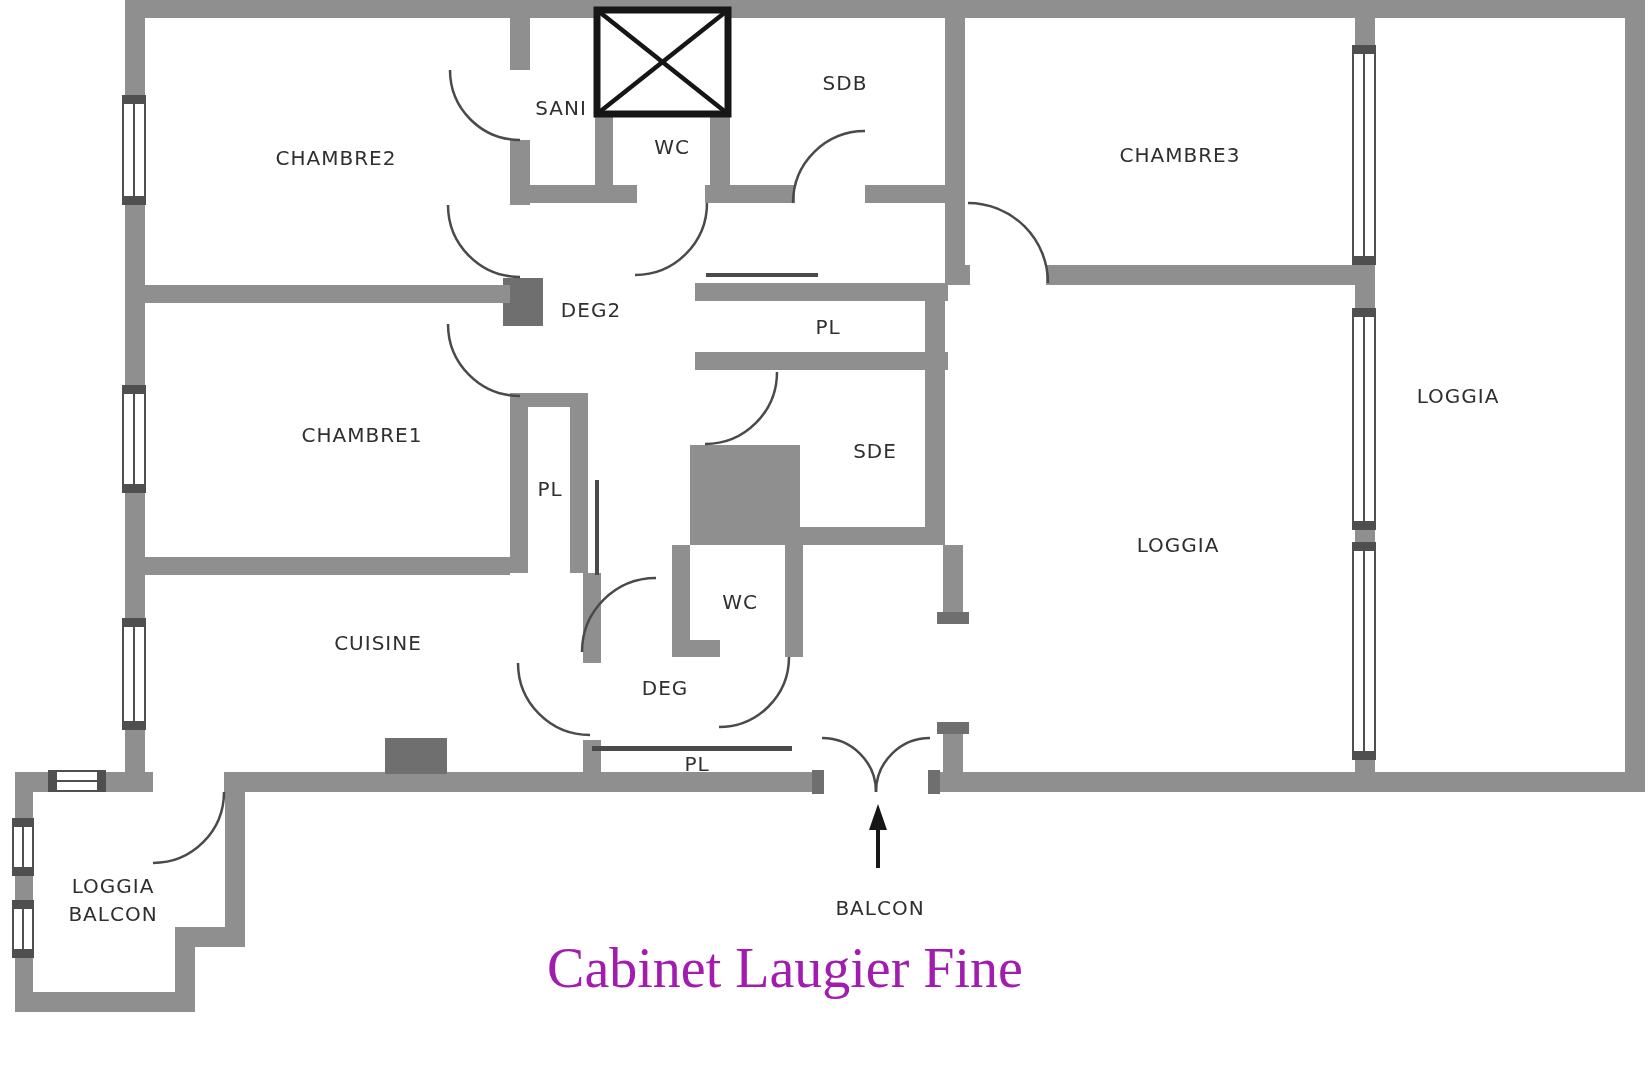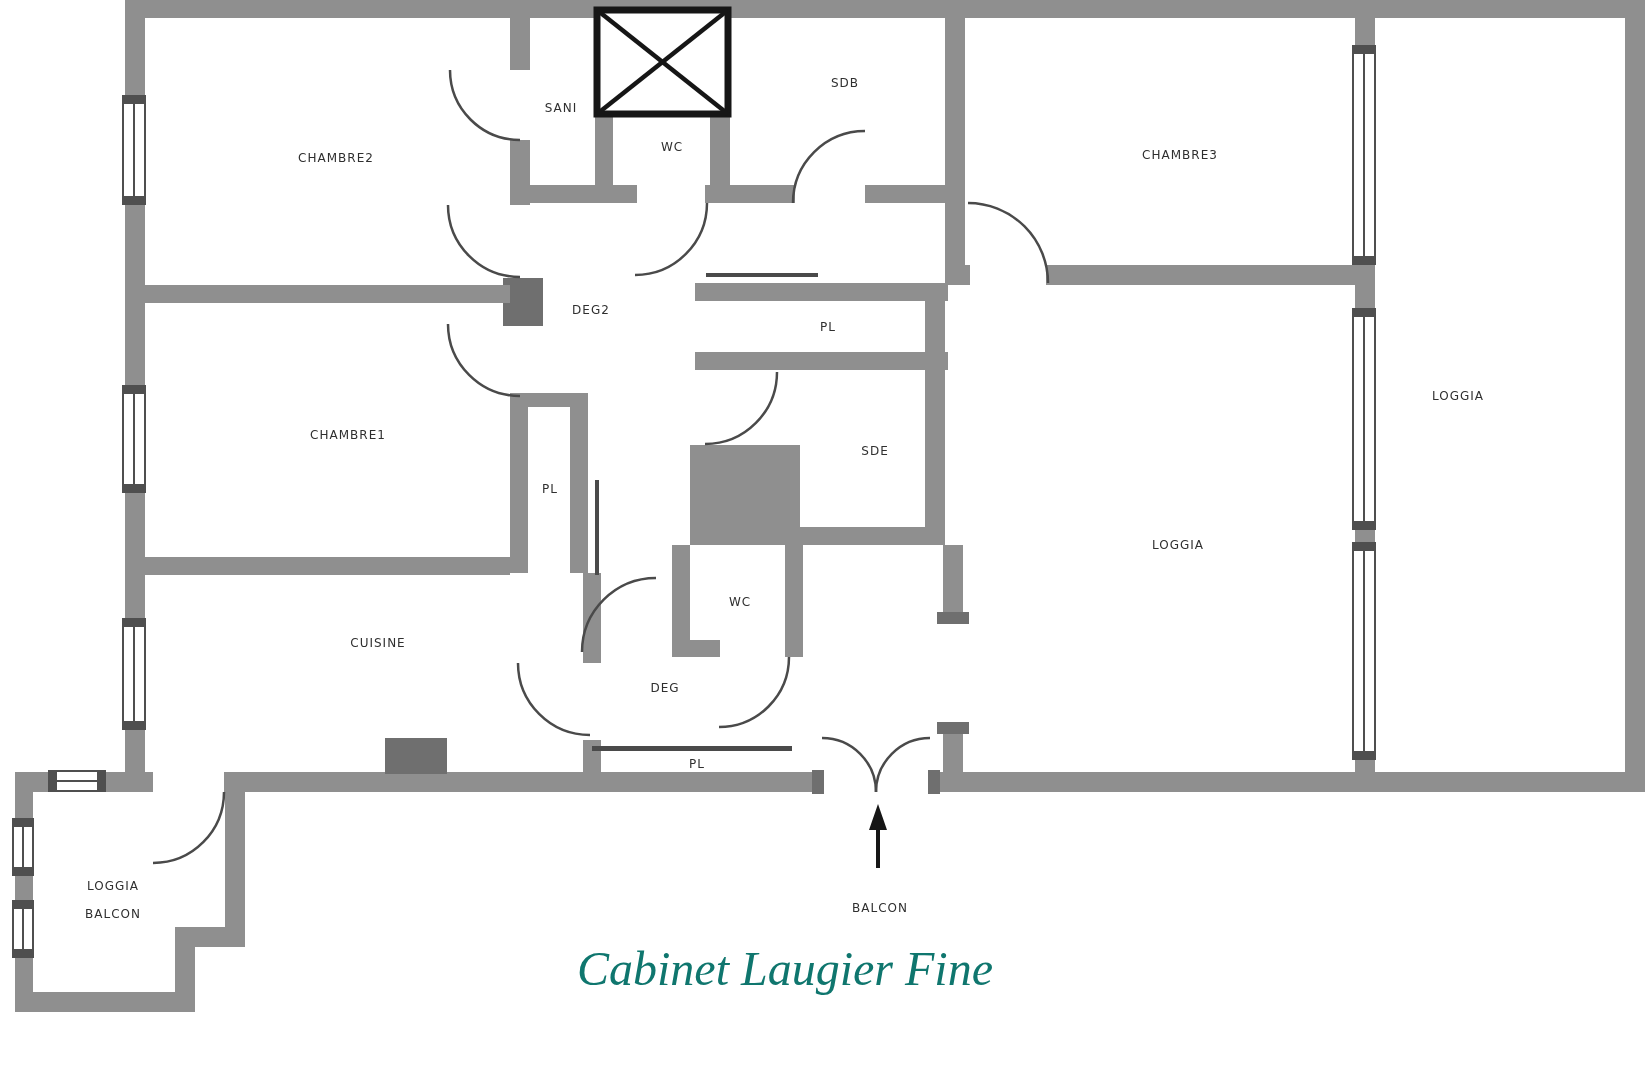--- a/index.html
+++ b/index.html
@@ -2,35 +2,35 @@
 <html><head>
 <meta charset="utf-8">
 <style>
   *{box-sizing:border-box}
   html,body{margin:0;padding:0;background:#fff}
   .plan{position:relative;width:1648px;height:1080px;background:#ffffff;
         font-family:"DejaVu Sans",sans-serif;overflow:hidden}
   .w{position:absolute;background:#8f8f8f}
   .wd{position:absolute;background:#6f6f6f}
   .thin{position:absolute;background:#4a4a4a}
-  .label{position:absolute;transform:translate(-50%,-50%);font-size:12px;
+  .label{position:absolute;transform:translate(-50%,-50%);font-size:20px;
          color:#2f2f2f;letter-spacing:1px;white-space:nowrap}
   .win{position:absolute;background:#fff;border:2px solid #4f4f4f}
   .win .mid{position:absolute;background:#4f4f4f}
   .win.v .mid{left:50%;top:6px;bottom:6px;width:2px;margin-left:-1px}
   .win.h .mid{top:50%;left:6px;right:6px;height:2px;margin-top:-1px}
   .win .cap{position:absolute;background:#4f4f4f}
   .win.v .cap{left:-2px;right:-2px;height:9px}
   .win.v .c1{top:-2px}.win.v .c2{bottom:-2px}
   .win.h .cap{top:-2px;bottom:-2px;width:9px}
   .win.h .c1{left:-2px}.win.h .c2{right:-2px}
   svg.overlay{position:absolute;left:0;top:0;pointer-events:none}
   .watermark{position:absolute;transform:translate(-50%,-50%);
-             font-family:"Liberation Serif",serif;font-style:italic;
-             font-size:48px;color:#0f766e;white-space:nowrap}
+             font-family:"Liberation Serif",serif;
+             font-size:56px;color:#a21caf;white-space:nowrap}
 </style>
 </head>
 <body>
 
 <div class="plan">
 
   <div class="w" style="left:125px;top:0;width:1520px;height:18px"></div>
   <div class="w" style="left:125px;top:0;width:20px;height:792px"></div>
   <div class="w" style="left:1625px;top:0;width:20px;height:792px"></div>
   <div class="w" style="left:1355px;top:18px;width:20px;height:754px"></div>
@@ -166,21 +166,21 @@
   </svg>
 
   <div class="label" style="left:336px;top:158px">CHAMBRE2</div>
   <div class="label" style="left:561px;top:108px">SANI</div>
   <div class="label" style="left:672px;top:147px">WC</div>
   <div class="label" style="left:845px;top:83px">SDB</div>
   <div class="label" style="left:1180px;top:155px">CHAMBRE3</div>
   <div class="label" style="left:591px;top:310px">DEG2</div>
   <div class="label" style="left:828px;top:327px">PL</div>
   <div class="label" style="left:1458px;top:396px">LOGGIA</div>
-  <div class="label" style="left:348px;top:435px">CHAMBRE1</div>
+  <div class="label" style="left:362px;top:435px">CHAMBRE1</div>
   <div class="label" style="left:550px;top:489px">PL</div>
   <div class="label" style="left:875px;top:451px">SDE</div>
   <div class="label" style="left:1178px;top:545px">LOGGIA</div>
   <div class="label" style="left:378px;top:643px">CUISINE</div>
   <div class="label" style="left:740px;top:602px">WC</div>
   <div class="label" style="left:665px;top:688px">DEG</div>
   <div class="label" style="left:697px;top:764px">PL</div>
   <div class="label" style="left:880px;top:908px">BALCON</div>
   <div class="label" style="left:113px;top:886px">LOGGIA</div>
   <div class="label" style="left:113px;top:914px">BALCON</div>

